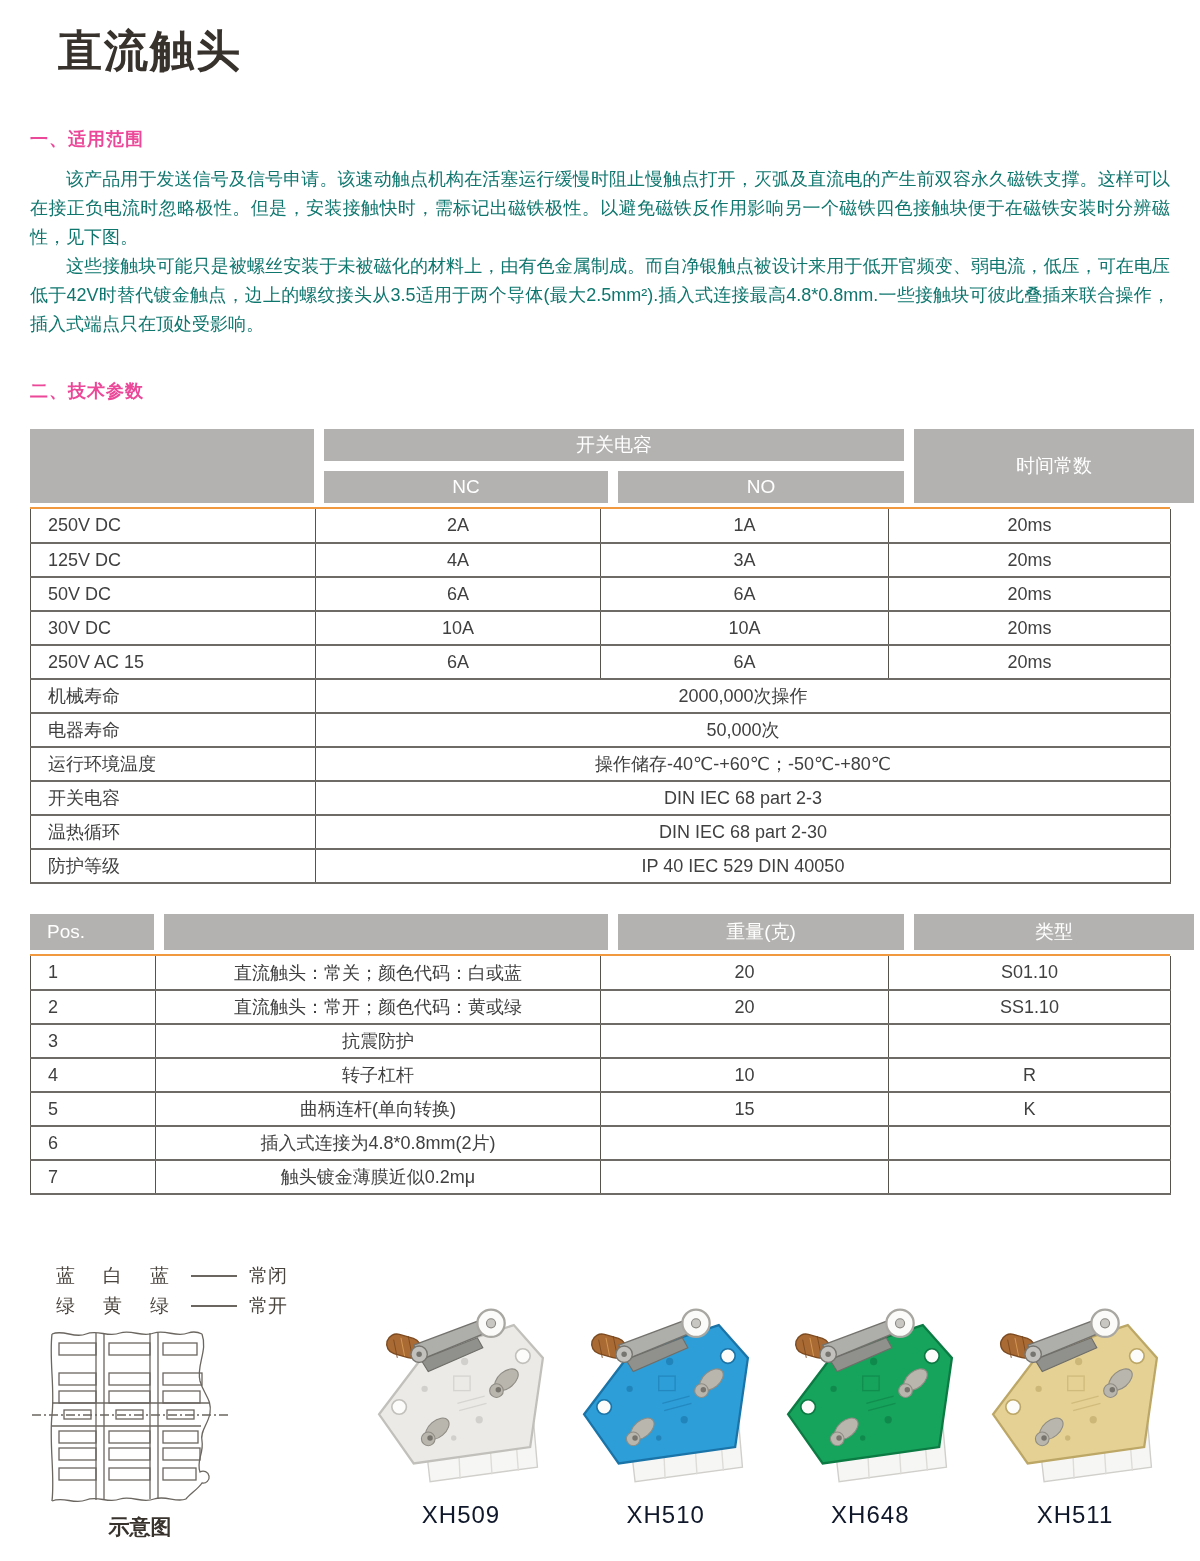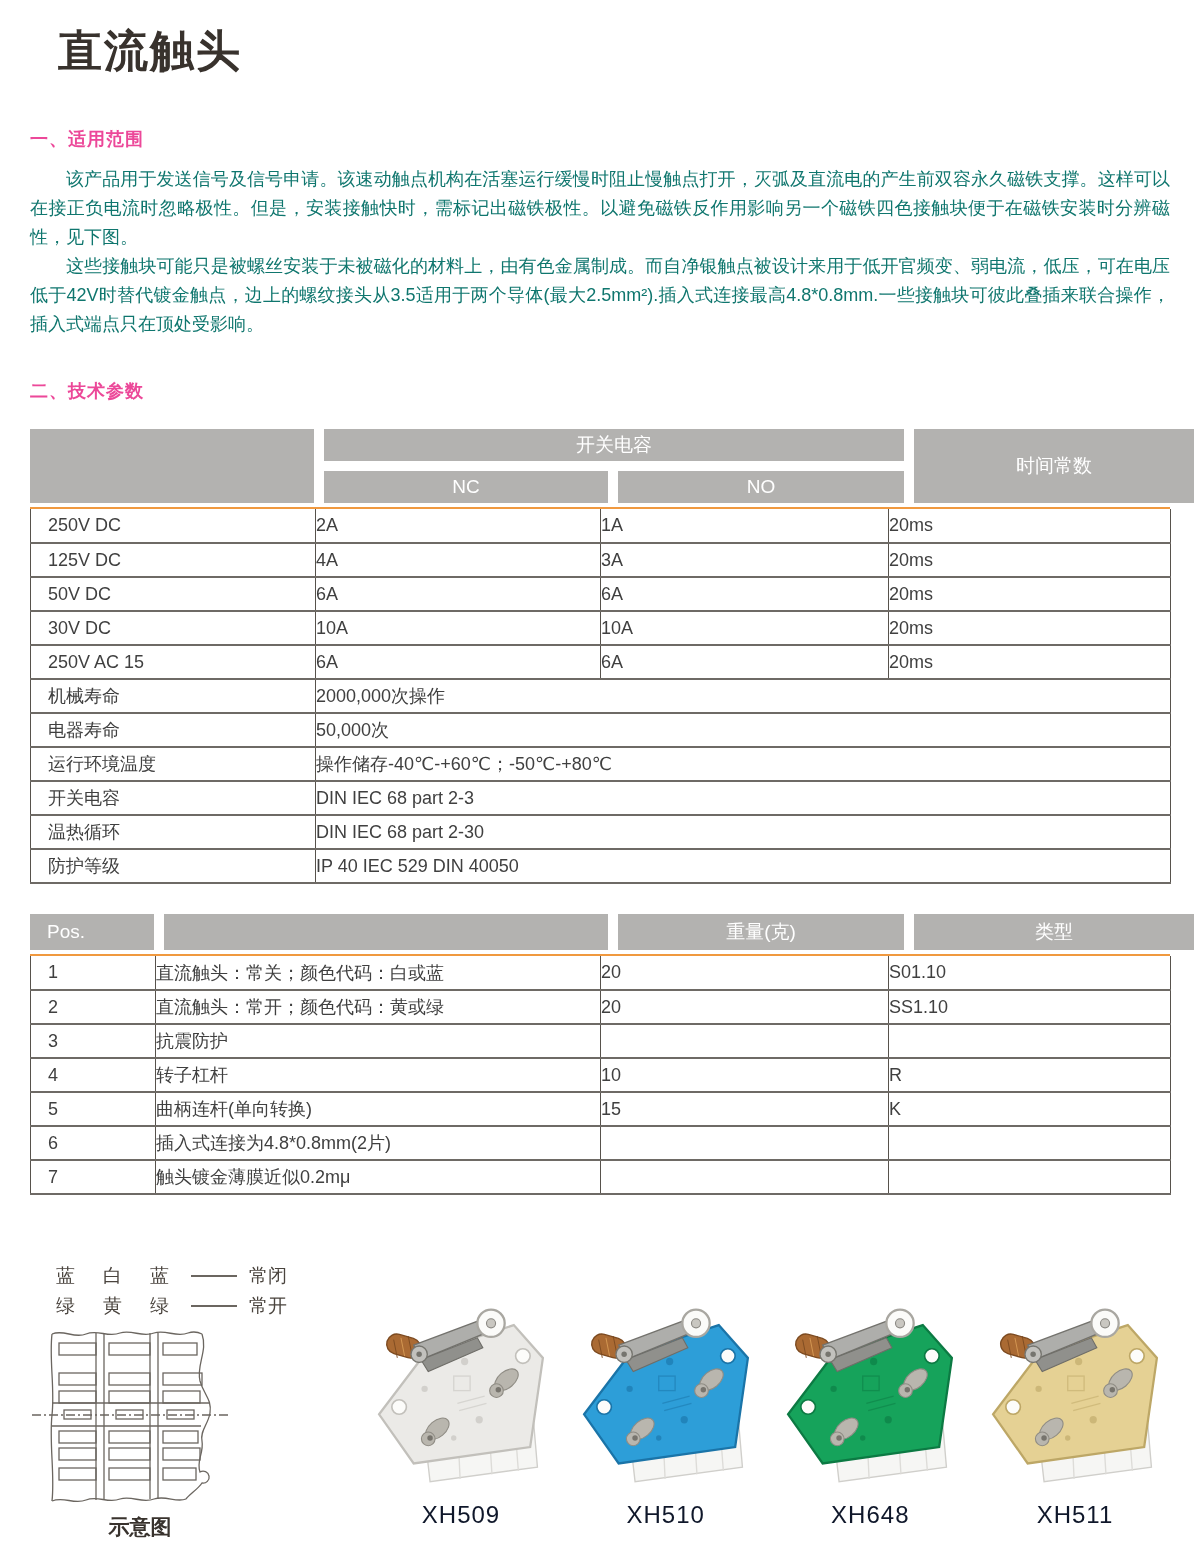--- a/index.html
+++ b/index.html
@@ -39,21 +39,21 @@
   .h-no     { grid-column:3; grid-row:2; }
 
   .orange-rule { height:2px; background:#f0993f; margin-top:4px; }
 
   table.body-tbl {
     width:1140px; border-collapse:collapse; table-layout:fixed;
     border-left:1px solid #57524c; font-size:18px; color:#404040;
   }
   table.body-tbl td {
     height:34px; border-right:1px solid #57524c; border-bottom:2px solid #6e6a65;
-    vertical-align:middle; overflow:hidden; white-space:nowrap;
+    text-align:center; vertical-align:middle; overflow:hidden; white-space:nowrap;
   }
   table.body-tbl td.lbl { text-align:left; padding-left:17px; }
 
   
   .bottom { display:flex; padding:0 30px; margin-top:66px; align-items:flex-start; }
   .diagram-block { width:280px; flex:0 0 auto; }
   .legend { margin-left:12px; font-family:"Liberation Serif","DejaVu Serif",serif; font-size:19px; color:#4a443e; }
   .legend-row { display:flex; align-items:center; height:30px; }
   .legend-row .c { width:47px; text-align:center; }
   .legend-row .dash { width:46px; height:0; border-top:2px solid #6b6660; margin:0 12px 0 8px; }

